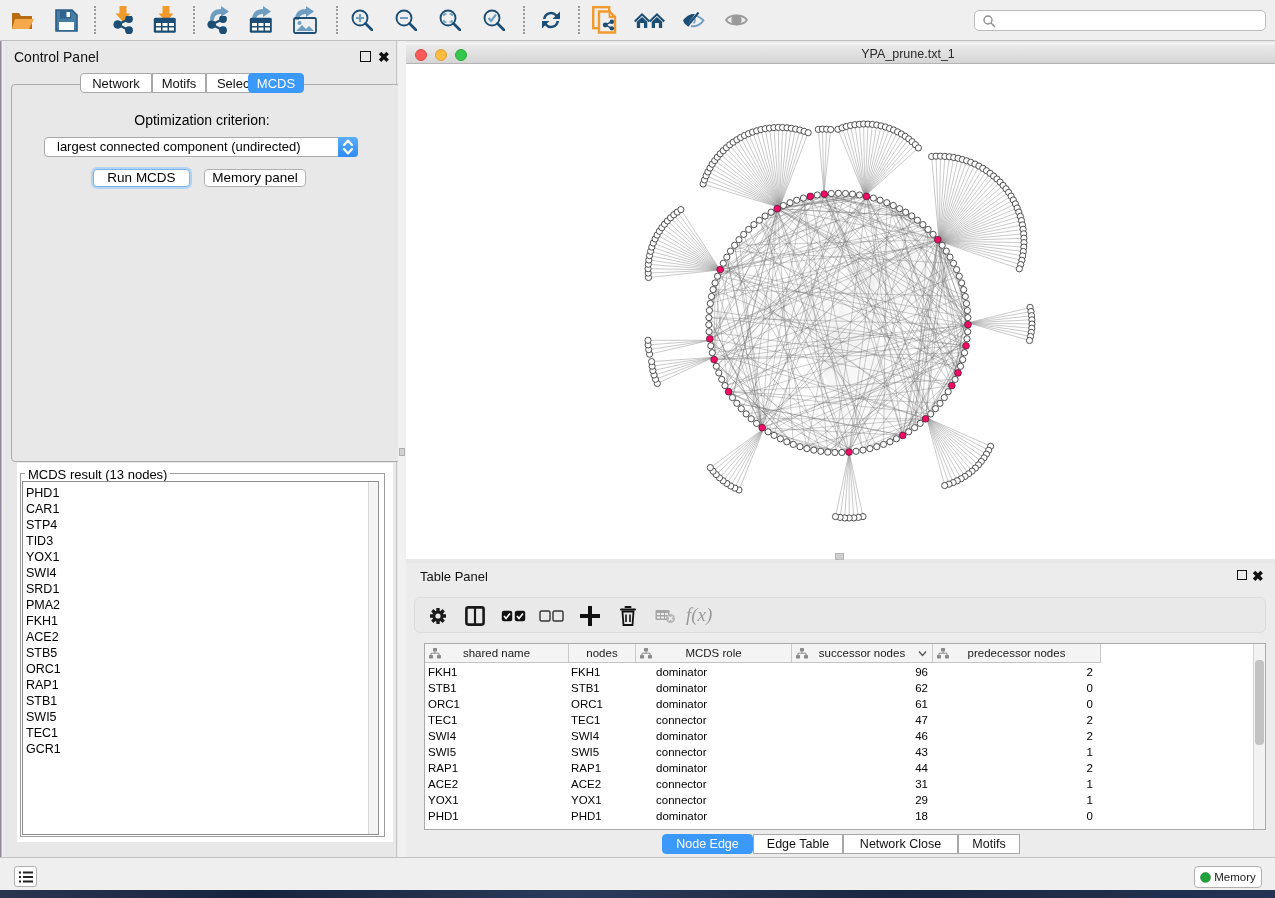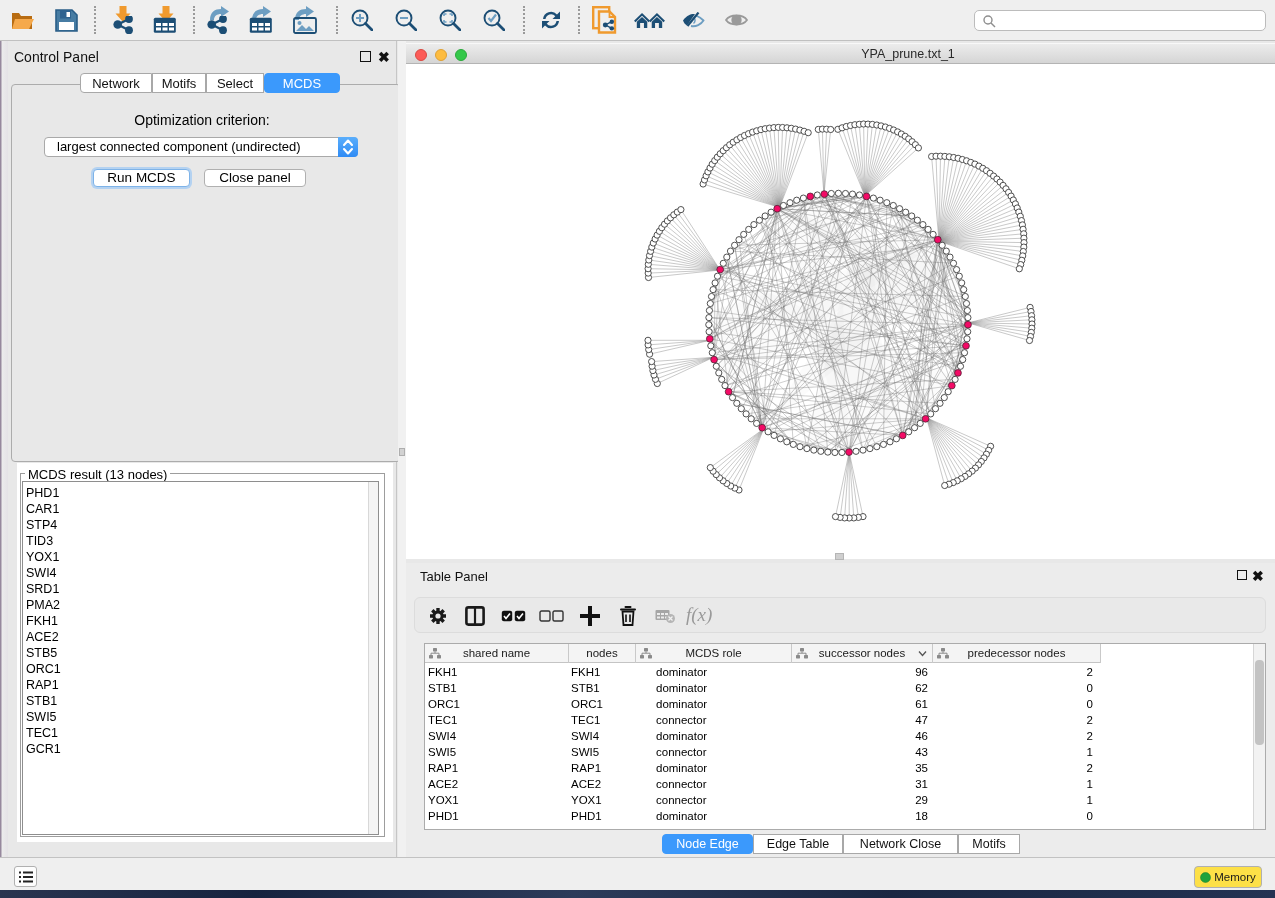--- a/index.html
+++ b/index.html
@@ -49,21 +49,21 @@
 .hcol{position:absolute;top:644px;height:19px;border-right:1px solid #c9c9c9;font-size:11.5px;line-height:18px;text-align:center;color:#1a1a1a}
 .trow{position:absolute;font-size:11.5px;height:16px;line-height:16px;color:#000}
 #tscroll{left:1253px;top:644px;width:12px;height:185px;background:#f2f2f2;border-left:1px solid #d6d6d6}
 #tthumb{left:1255px;top:660px;width:9px;height:85px;background:#c3c3c3;border-radius:4px}
 #bottabs{left:662px;top:834px;height:20px}
 .btab{position:absolute;top:0;height:20px;background:#fff;border:1px solid #a8a8a8;font-size:12.5px;text-align:center;line-height:19px;color:#111}
 .btab.sel{background:#3b99fc;color:#fff;border-color:#3b99fc;border-radius:4px}
 
 #statusbar{left:0;top:857px;width:1275px;height:33px;background:#efefef;border-top:1px solid #c2c2c2}
 #sb-btn{left:14px;top:866px;width:23px;height:21px;background:#fdfdfd;border:1px solid #b0b0b0;border-radius:3px}
-#mem-btn{left:1194px;top:866px;width:68px;height:22px;background:#fde047;border:1px solid #b0b0b0;border-radius:4px;font-size:11.5px;line-height:20px;text-align:center;padding-left:14px}
+#mem-btn{left:1194px;top:866px;width:68px;height:22px;background:#ffffff;border:1px solid #b0b0b0;border-radius:4px;font-size:11.5px;line-height:20px;text-align:center;padding-left:14px}
 #wallpaper{left:0;top:890px;width:1275px;height:8px;background:linear-gradient(90deg,#2a3550,#16233f 20%,#2c3b5a 45%,#1a2742 70%,#243353)}
 </style></head>
 <body>
 <div class="abs" id="toolbar">
     <svg style="position:absolute;left:10px;top:8px" width="25" height="24" viewBox="0 0 25 24">
       <path d="M2 5 L9 5 L11 8 L22 8 L22 21 L2 21 Z" fill="#b86c12"></path>
 <path d="M5 11 L24 11 L19 21 L2 21 Z" fill="#f5a94c"></path>
     </svg>
     <svg style="position:absolute;left:54px;top:8px" width="25" height="25" viewBox="0 0 25 25">
       <path d="M2 2 L18 2 L23 7 L23 23 L2 23 Z" fill="#477ca3" stroke="#2a5e88" stroke-width="1.6"></path>
@@ -196,30 +196,30 @@
 <div class="abs" id="leftpanel"></div>
 <div class="abs" id="lp-edge"></div>
 <div class="abs" id="cp-title">Control Panel</div>
 <div class="wicon" style="left:360px;top:51px"></div>
 <div class="xicon" style="left:378px;top:50px">✖</div>
 <div class="abs" id="tabpane"></div>
 <div class="abs" id="tabs">
   <div class="tab" style="left:0;width:72px;border-radius:4px 0 0 4px">Network</div>
   <div class="tab" style="left:72px;width:54px">Motifs</div>
   <div class="tab" style="left:126px;width:58px">Select</div>
-  <div class="tab sel" style="left:184px;width:76px">MCDS</div>
+  <div class="tab sel" style="left:168px;width:56px">MCDS</div>
 </div>
 <div class="abs" id="optlabel">Optimization criterion:</div>
 <div class="abs" id="dropdown">largest connected component (undirected)</div>
 <div class="abs" id="ddbtn"><svg width="20" height="20" viewBox="0 0 20 20">
       <path d="M6 8 L10 3.5 L14 8" fill="none" stroke="#fff" stroke-width="2.1" stroke-linecap="round" stroke-linejoin="round"></path>
       <path d="M6 12 L10 16.5 L14 12" fill="none" stroke="#fff" stroke-width="2.1" stroke-linecap="round" stroke-linejoin="round"></path>
     </svg></div>
 <div class="btn" id="runbtn">Run MCDS</div>
-<div class="btn" id="closebtn">Close panel</div>
+<div class="btn" id="closebtn">Memory panel</div>
 <div class="abs" id="whitebox"></div>
 <div class="abs" id="fieldset"></div>
 <div class="abs" id="legend">MCDS result (13 nodes)</div>
 <div class="abs" id="listbox">PHD1<br>CAR1<br>STP4<br>TID3<br>YOX1<br>SWI4<br>SRD1<br>PMA2<br>FKH1<br>ACE2<br>STB5<br>ORC1<br>RAP1<br>STB1<br>SWI5<br>TEC1<br>GCR1</div>
 <div class="abs" id="listscroll"></div>
 
 <div class="abs" id="vsplit"></div>
 <div class="abs" style="left:399px;top:448px;width:6px;height:8px;background:#d2d2d2;border:1px solid #aeaeae"></div>
 
 <div class="abs" id="netwin"></div>
@@ -1068,21 +1068,21 @@
 <div class="trow" style="left:800px;top:728px;width:128px;text-align:right">46</div>
 <div class="trow" style="left:960px;top:728px;width:133px;text-align:right">2</div>
 <div class="trow" style="left:428px;top:744px;width:130px">SWI5</div>
 <div class="trow" style="left:571px;top:744px;width:60px">SWI5</div>
 <div class="trow" style="left:656px;top:744px;width:130px">connector</div>
 <div class="trow" style="left:800px;top:744px;width:128px;text-align:right">43</div>
 <div class="trow" style="left:960px;top:744px;width:133px;text-align:right">1</div>
 <div class="trow" style="left:428px;top:760px;width:130px">RAP1</div>
 <div class="trow" style="left:571px;top:760px;width:60px">RAP1</div>
 <div class="trow" style="left:656px;top:760px;width:130px">dominator</div>
-<div class="trow" style="left:800px;top:760px;width:128px;text-align:right">35</div>
+<div class="trow" style="left:800px;top:760px;width:128px;text-align:right">44</div>
 <div class="trow" style="left:960px;top:760px;width:133px;text-align:right">2</div>
 <div class="trow" style="left:428px;top:776px;width:130px">ACE2</div>
 <div class="trow" style="left:571px;top:776px;width:60px">ACE2</div>
 <div class="trow" style="left:656px;top:776px;width:130px">connector</div>
 <div class="trow" style="left:800px;top:776px;width:128px;text-align:right">31</div>
 <div class="trow" style="left:960px;top:776px;width:133px;text-align:right">1</div>
 <div class="trow" style="left:428px;top:792px;width:130px">YOX1</div>
 <div class="trow" style="left:571px;top:792px;width:60px">YOX1</div>
 <div class="trow" style="left:656px;top:792px;width:130px">connector</div>
 <div class="trow" style="left:800px;top:792px;width:128px;text-align:right">29</div>

